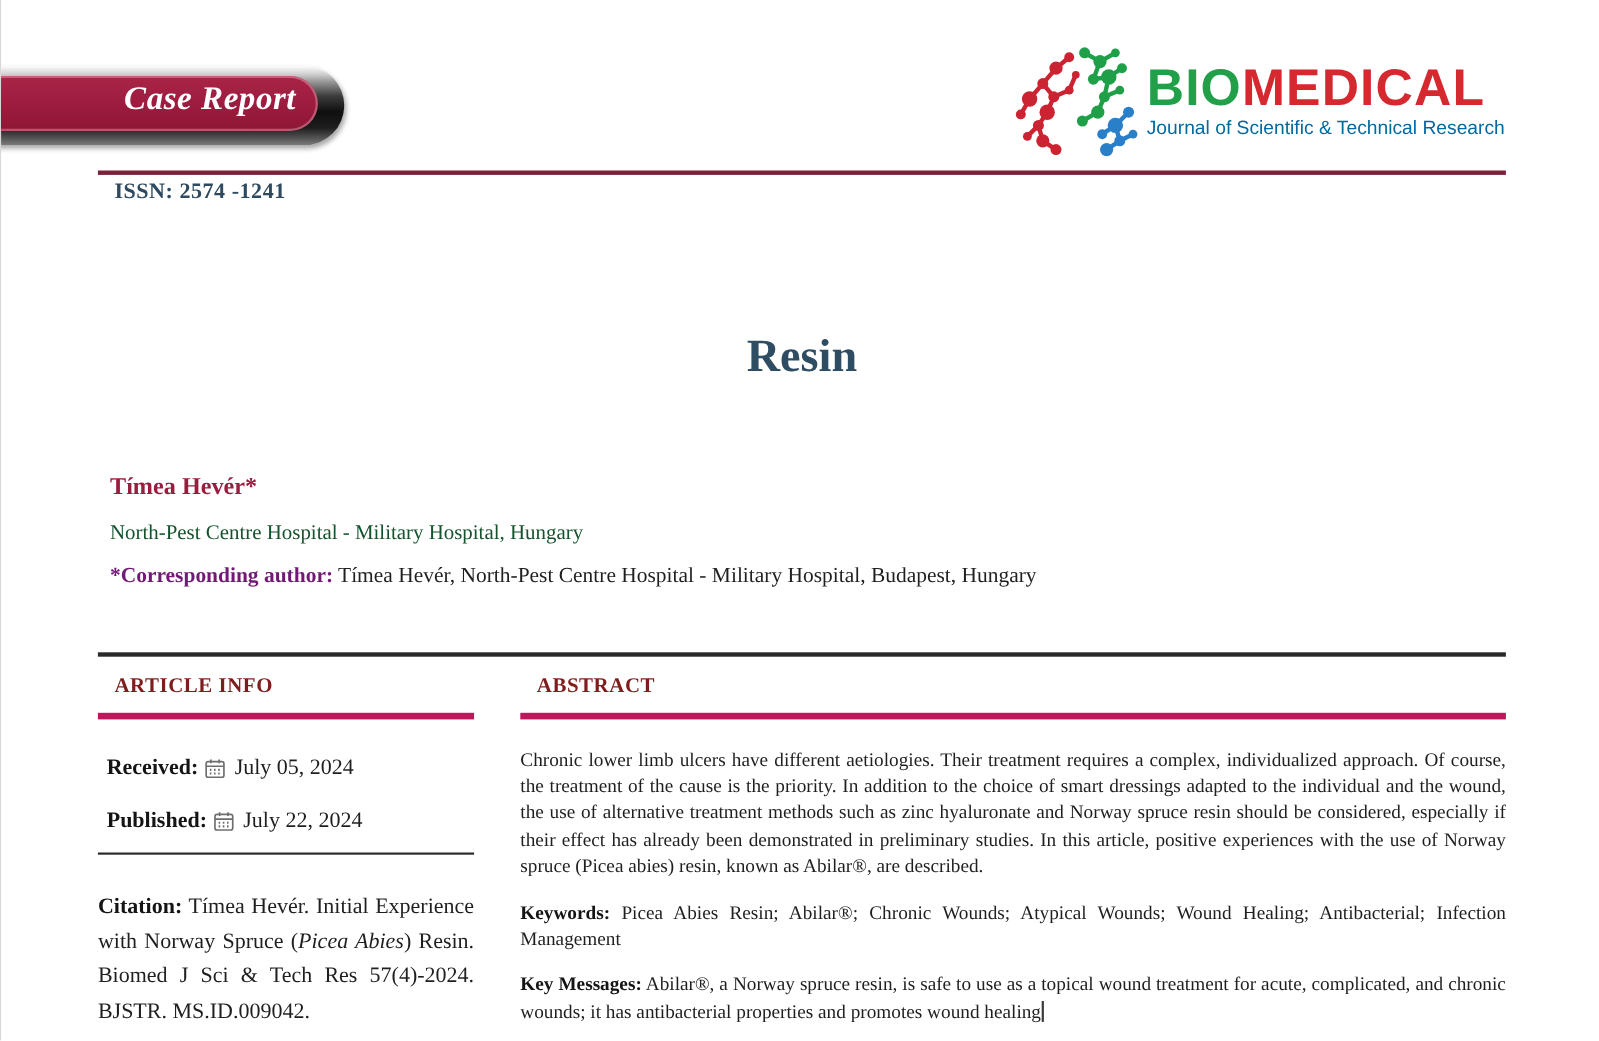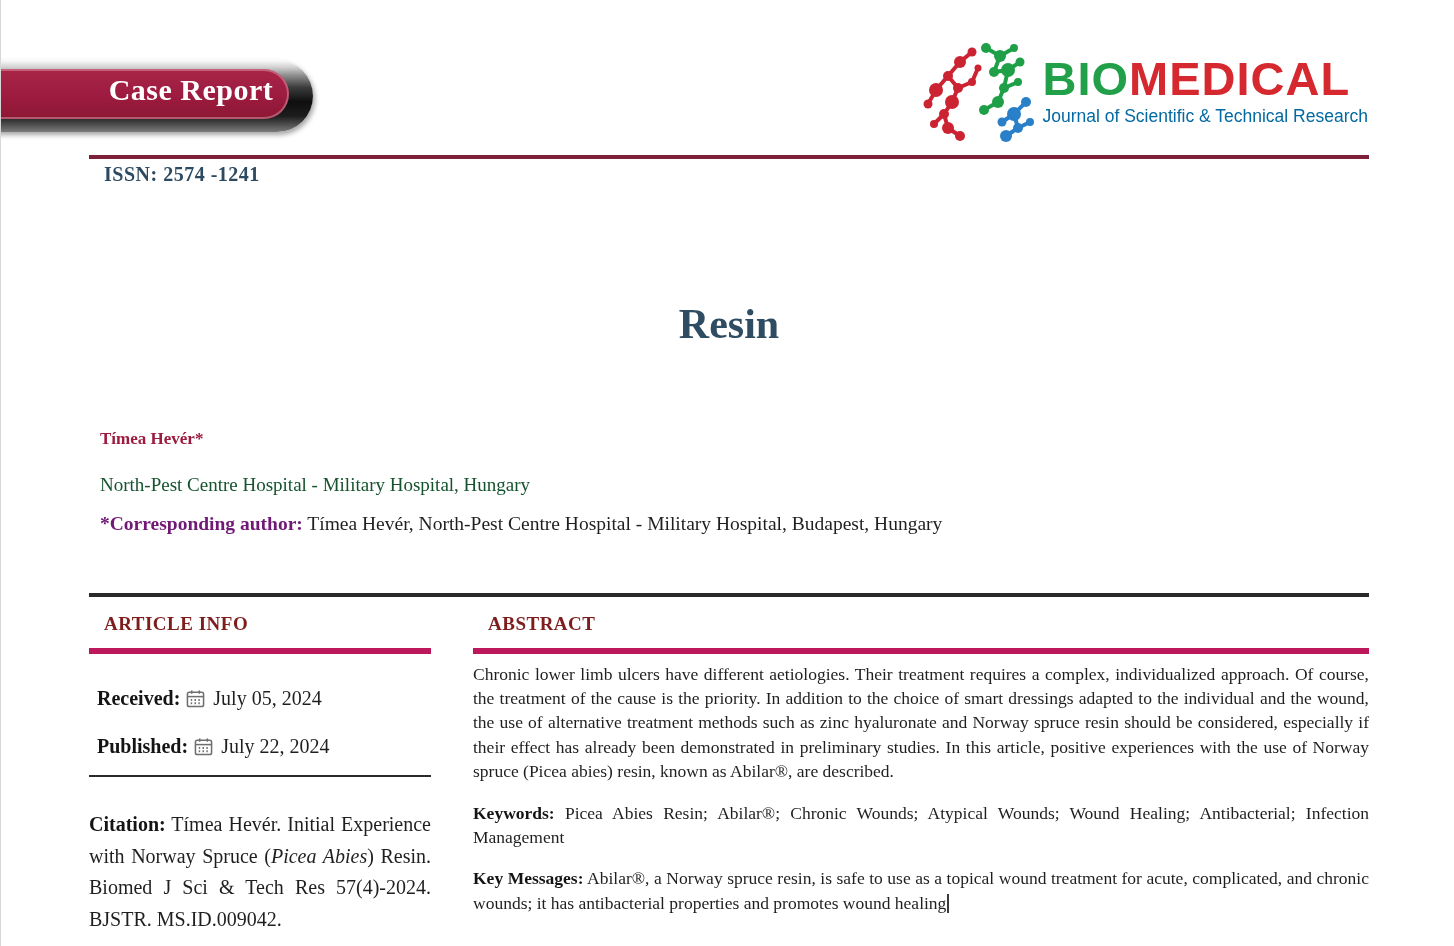--- a/index.html
+++ b/index.html
@@ -3,21 +3,21 @@
 <meta charset="utf-8">
 <style>
   html,body{margin:0;padding:0;background:#fff;}
   .page{
     position:relative;width:1454px;height:946px;background:#ffffff;
     font-family:"Liberation Serif",serif;color:#1f1f1f;overflow:hidden;
     border-left:1px solid #d8d8d8;box-sizing:border-box;
   }
 
   
-  .badge-wrap{position:absolute;left:0;top:60px;width:316px;height:74px;}
+  .badge-wrap{position:absolute;left:0;top:60px;width:316px;height:74px;font-style:italic;}
   .badge-outer{
     position:absolute;left:-64px;top:0;width:376px;height:72px;border-radius:36px;
     background:linear-gradient(180deg,#fdfdfd 0%,#d2d2d2 10%,#969696 20%,#3c3c3c 38%,#0f0f0f 58%,#1d1d1d 78%,#585858 92%,#7b7b7b 100%);
     box-shadow:2px 3px 5px rgba(0,0,0,.35);
   }
   .badge-inner{
     position:absolute;left:-60px;top:9px;width:348px;height:50px;border-radius:26px;
     background:linear-gradient(180deg,#a92548 0%,#9c1b3e 55%,#8d1735 100%);
     box-shadow:inset 0 0 0 2px rgba(255,210,220,.35);
   }
@@ -43,42 +43,42 @@
   .doi a{color:#2e74b5;text-decoration:none;}
 
   
   .title{
     position:absolute;left:88px;top:266px;width:1280px;text-align:center;
     color:#2e4d63;font-weight:bold;font-size:42px;line-height:60px;
   }
   .title .t-line{display:block;}
 
   
-  .author-name{position:absolute;left:99px;top:429px;font-size:17px;font-weight:bold;color:#9b1c3e;}
+  .author-name{position:absolute;left:99px;top:429px;font-size:22px;font-weight:bold;color:#9b1c3e;}
   .affiliation{position:absolute;left:99px;top:474px;font-size:19px;color:#14532d;}
   .corresponding{position:absolute;left:99px;top:513px;font-size:19.5px;color:#1f1f1f;}
   .corresponding b{color:#701a75;}
 
   
   .thick-divider{position:absolute;top:593px;left:88px;width:1280px;height:4px;background:#2a2a2a;}
   .col-left{position:absolute;left:88px;top:600px;width:342px;}
   .col-right{position:absolute;left:472px;top:600px;width:896px;}
   .section-header{
     font-size:19px;font-weight:bold;color:#7f1d1d;letter-spacing:.5px;
     padding:13px 0 13px 15px;border-bottom:6px solid #be185d;
   }
   .info-rows{padding:8px 0 0 8px;}
   .info-row{margin-top:25px;font-size:20px;display:flex;align-items:center;}
   .info-row b{color:#141414;}
   .cal-icon{margin:0 8px 0 6px;color:#6e6e6e;display:inline-flex;}
   .rule-thin{border-bottom:2px solid #2b2b2b;margin-top:17px;}
   .citation{margin-top:32px;text-align:justify;font-size:20px;line-height:31.5px;}
   .citation b{color:#141414;}
 
-  .abstract-body{margin-top:8px;text-align:justify;font-size:17.5px;line-height:24.2px;}
+  .abstract-body{margin-top:24px;text-align:justify;font-size:17.5px;line-height:24.2px;}
   .para{margin-top:16px;text-align:justify;font-size:17.5px;line-height:24.2px;}
   .para b{color:#141414;}
   .text-cursor{
     display:inline-block;width:0;border-left:2px solid #3a3a3a;height:19px;
     vertical-align:text-bottom;margin-left:1px;
   }
 </style>
 </head>
 <body>
 

